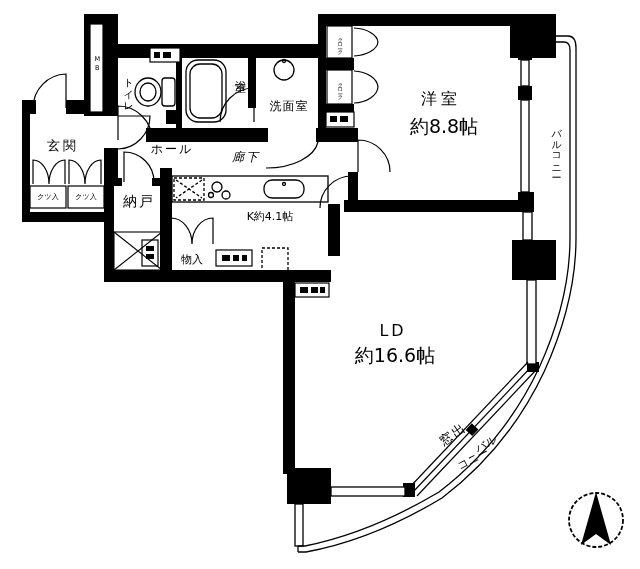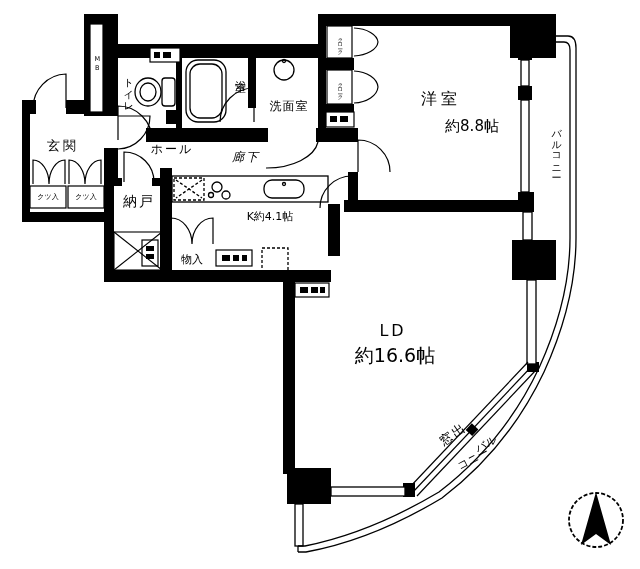--- a/index.html
+++ b/index.html
@@ -192,21 +192,21 @@
 <div class="lbl" style="left:246px;top:157px;font-size:12px;letter-spacing:2px;font-style:italic;">廊下</div>
 <div class="lbl" style="left:139px;top:201px;font-size:14px;letter-spacing:2px;">納戸</div>
 <div class="lbl" style="left:270px;top:216px;font-size:11px;">K約4.1帖</div>
 <div class="lbl" style="left:192px;top:259px;font-size:11px;">物入</div>
 <div class="lbl" style="left:48px;top:197px;font-size:7px;">クツ入</div>
 <div class="lbl" style="left:86px;top:197px;font-size:7px;">クツ入</div>
 <div class="lbl v" style="left:97px;top:64px;font-size:6.5px;">MB</div>
 <div class="lbl v" style="left:340px;top:42px;font-size:5.5px;letter-spacing:0;">クローク</div>
 <div class="lbl v" style="left:340px;top:87px;font-size:5.5px;letter-spacing:0;">クローク</div>
 <div class="lbl" style="left:441px;top:99px;font-size:16px;letter-spacing:4px;text-align:center;">洋室</div>
-<div class="lbl" style="left:472px;top:126px;font-size:15px;">約8.8帖</div>
+<div class="lbl" style="left:444px;top:126px;font-size:19px;">約8.8帖</div>
 <div class="lbl v" style="left:556px;top:147px;font-size:10px;">バルコニー</div>
 <div class="lbl" style="left:393px;top:331px;font-size:16px;letter-spacing:3px;">LD</div>
 <div class="lbl" style="left:395px;top:355px;font-size:19px;">約16.6帖</div>
 <div class="lbl rot35" style="left:453px;top:434px;font-size:13px;letter-spacing:2px;">窓出</div>
 <div class="lbl rot28" style="left:486px;top:444px;font-size:11px;">バル</div>
 <div class="lbl rot28" style="left:473px;top:459px;font-size:11px;">コニー</div>
 
 </div>
 
 </body></html>

